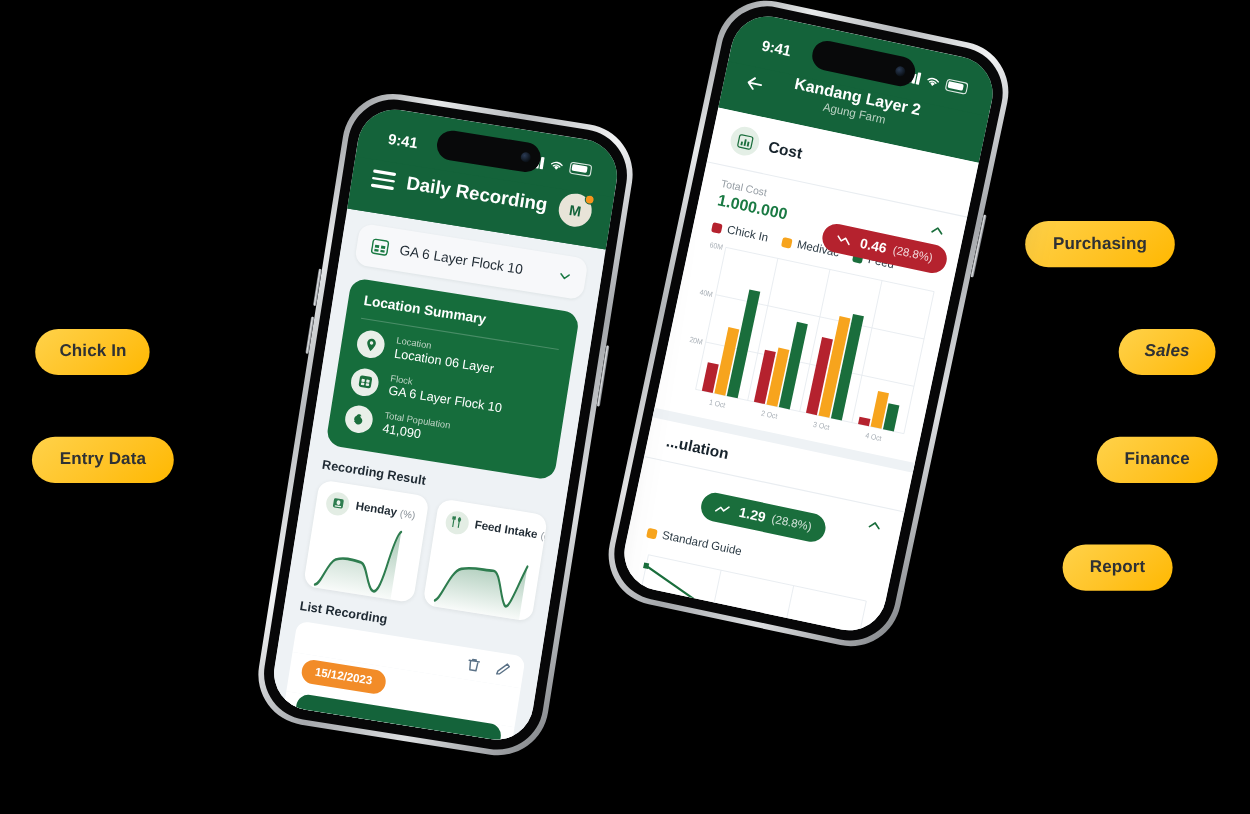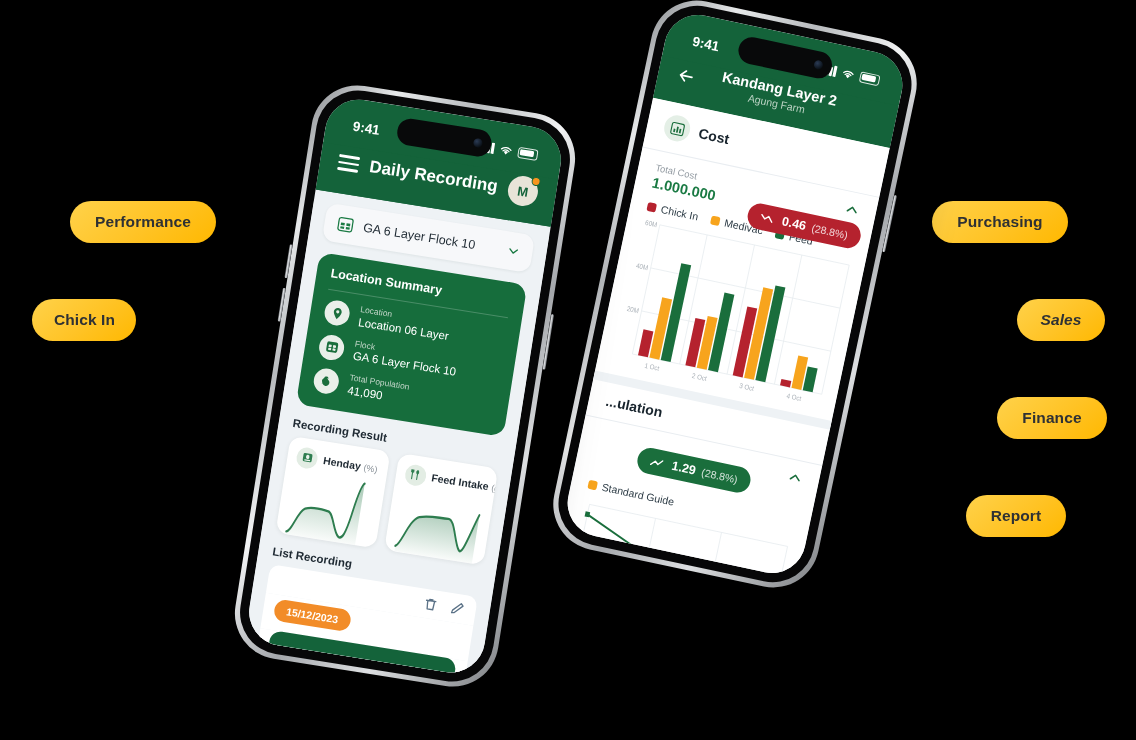--- a/index.html
+++ b/index.html
@@ -224,25 +224,25 @@
   .chartbox { padding: 4px 10px 2px 10px; }
   .plot { position: relative; width: 100%; }
 
   .sep { height: 9px; background: #EEF2F5; }
 </style>
 </head>
 <body>
 
 <div id="stage">
 
-  <div class="pill" style="left:70px; top:201px; width:146px;">
-    <span>Performance</span>
-  </div>
   <div class="pill" style="left:32px; top:299px; width:104px;">
     <span>Chick In</span>
+  </div>
+  <div class="pill" style="left:29px; top:397px; width:129px;">
+    <span>Entry Data</span>
   </div>
 
   <div class="pill" style="left:932px; top:201px; width:136px;">
     <span>Purchasing</span>
   </div>
   <div class="pill" style="left:1017px; top:299px; width:88px;font-style:italic;">
     <span>Sales</span>
   </div>
   <div class="pill" style="left:997px; top:397px; width:110px;">
     <span>Finance</span>

